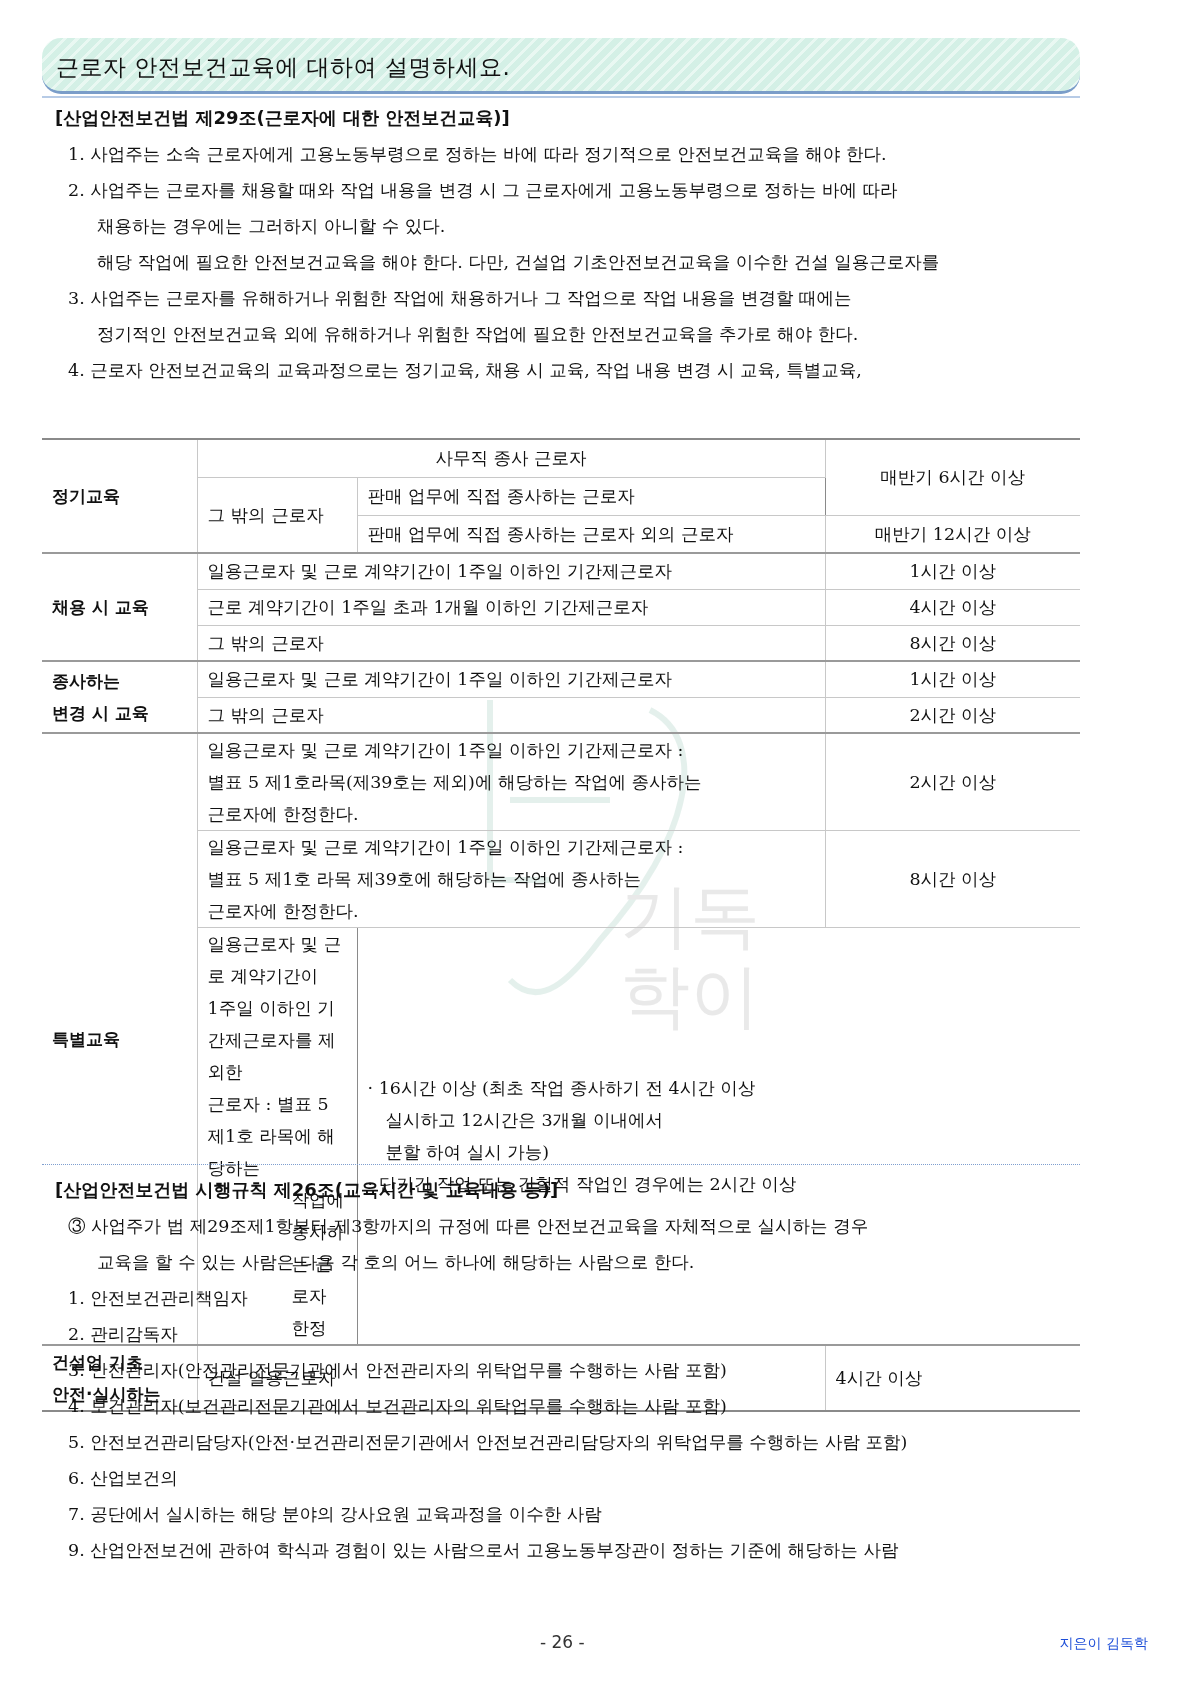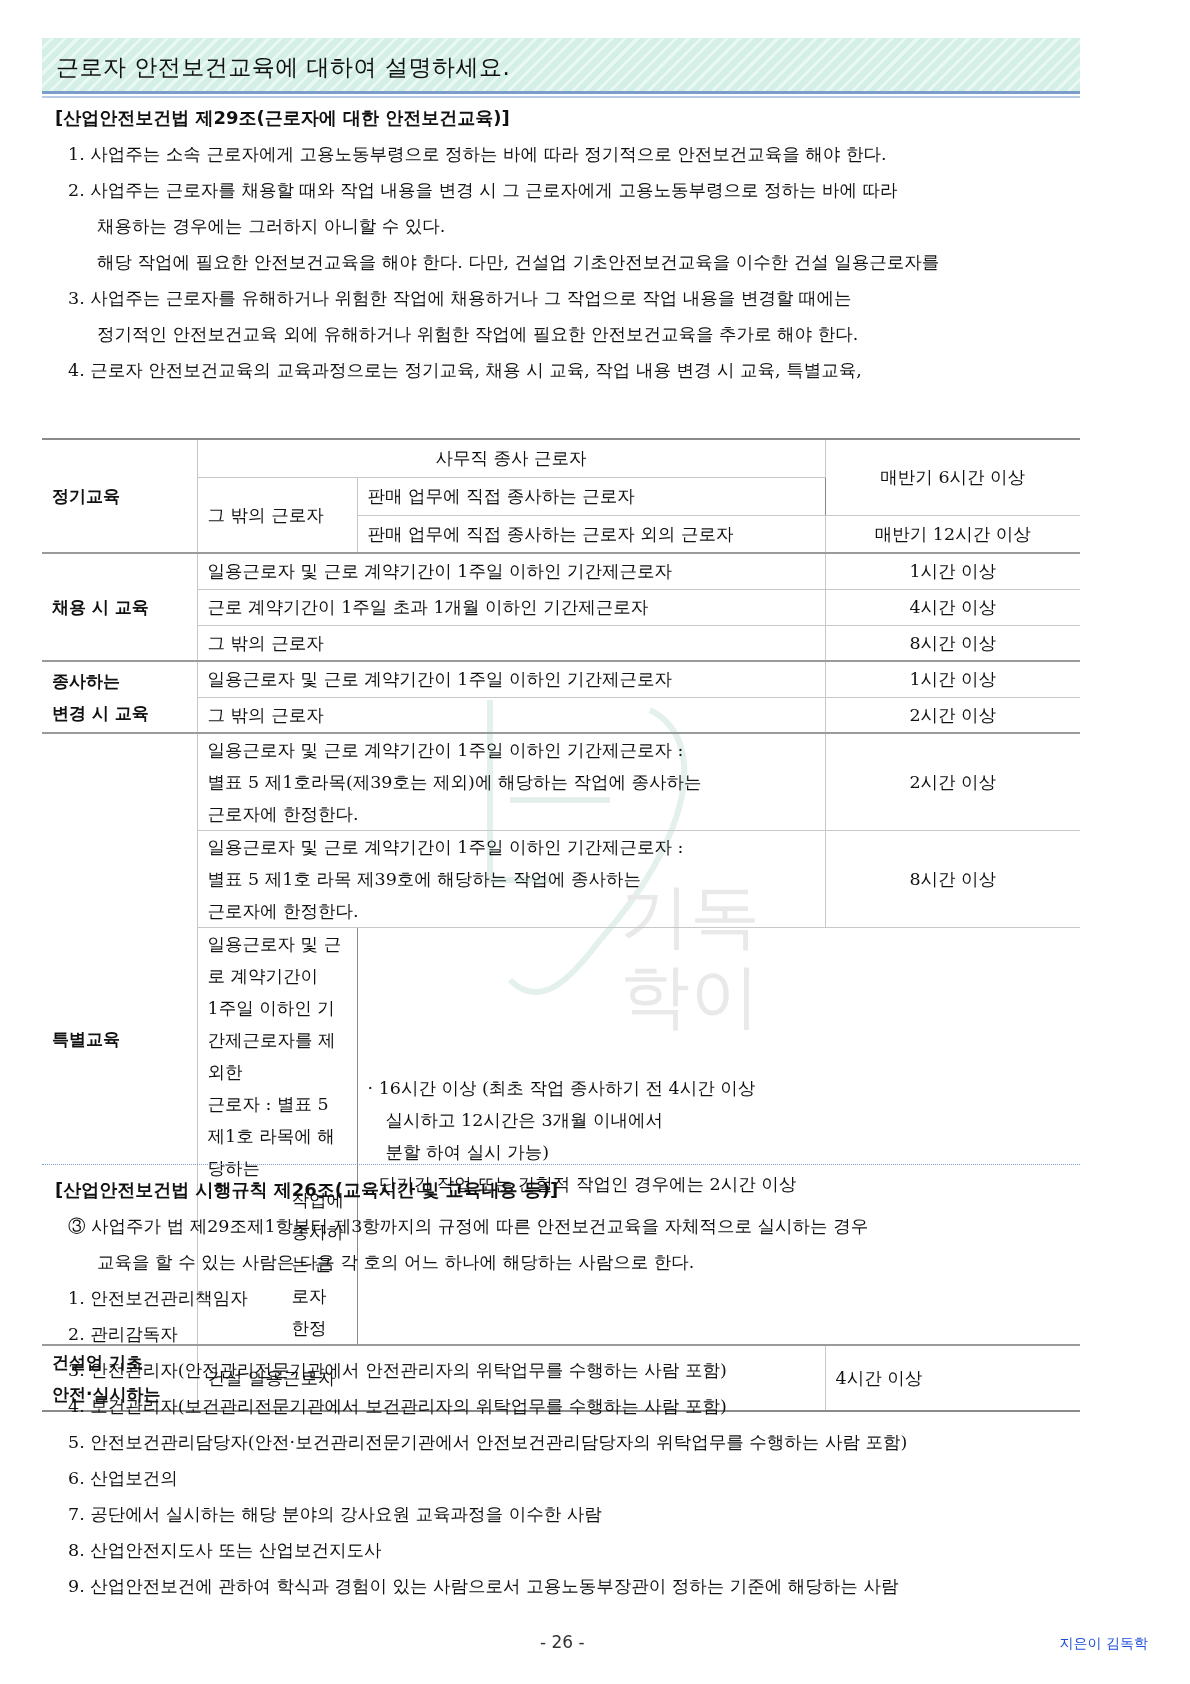--- a/index.html
+++ b/index.html
@@ -3,20 +3,21 @@
 <meta charset="utf-8">
 <style>
   * { box-sizing: border-box; margin: 0; padding: 0; }
   html, body { width: 1190px; height: 1684px; background: #ffffff; }
   body { position: relative; font-family: "DejaVu Serif", "Liberation Serif", serif; color: #111; overflow: hidden; }
 
   .title-bar {
     position: absolute; left: 42px; top: 38px; width: 1038px; height: 56px;
     background: repeating-linear-gradient(135deg, #d4f0e6 0px, #d4f0e6 6px, #e9f8f2 6px, #e9f8f2 9px);
     border-bottom: 3px solid #7a9dc9;
+    border-radius: 19px;
   }
   .title-bar::after {
     content: ""; position: absolute; left: 0; right: 0; bottom: -7px; height: 2px; background: #b7cbe6;
   }
   .title-text {
     position: absolute; left: 14px; top: 14px;
     font-family: "DejaVu Sans", "Liberation Sans", sans-serif; font-size: 23px; font-weight: normal; color: #111;
     letter-spacing: 0.5px;
   }
 
@@ -167,18 +168,17 @@
 <div class="para" style="top:1208px;">
   <div class="line">③ 사업주가 법 제29조제1항부터 제3항까지의 규정에 따른 안전보건교육을 자체적으로 실시하는 경우</div>
   <div class="line indent">교육을 할 수 있는 사람은 다음 각 호의 어느 하나에 해당하는 사람으로 한다.</div>
   <div class="line">1. 안전보건관리책임자</div>
   <div class="line">2. 관리감독자</div>
   <div class="line">3. 안전관리자(안전관리전문기관에서 안전관리자의 위탁업무를 수행하는 사람 포함)</div>
   <div class="line">4. 보건관리자(보건관리전문기관에서 보건관리자의 위탁업무를 수행하는 사람 포함)</div>
   <div class="line">5. 안전보건관리담당자(안전·보건관리전문기관에서 안전보건관리담당자의 위탁업무를 수행하는 사람 포함)</div>
   <div class="line">6. 산업보건의</div>
   <div class="line">7. 공단에서 실시하는 해당 분야의 강사요원 교육과정을 이수한 사람</div>
-  <div class="line">8. 산업안전지도사 또는 산업보건지도사</div>
   <div class="line">9. 산업안전보건에 관하여 학식과 경험이 있는 사람으로서 고용노동부장관이 정하는 기준에 해당하는 사람</div>
 </div>
 
 <div class="footer-page">- 26 -</div>
 <div class="footer-author">지은이 김독학</div>
 
 </body></html>

